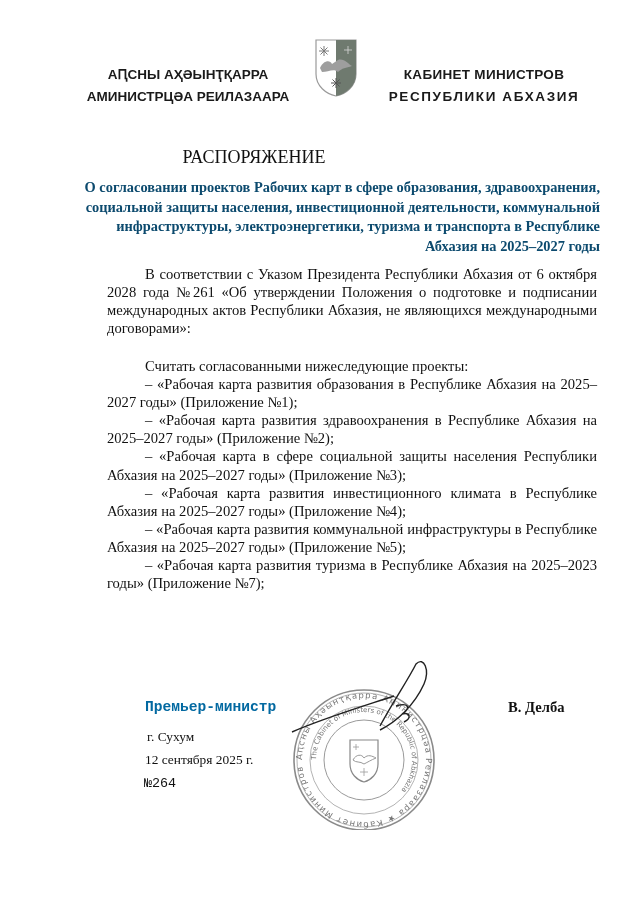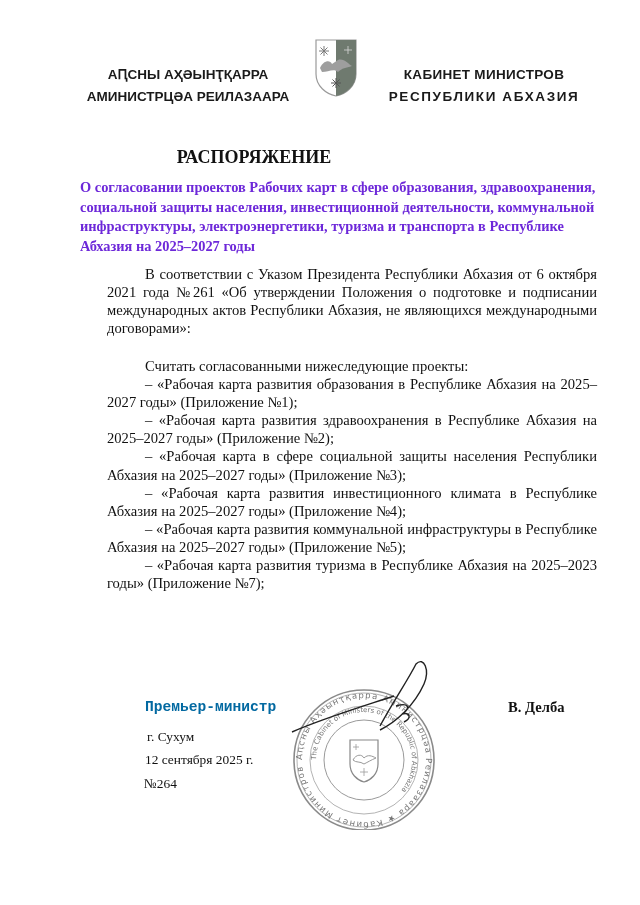--- a/index.html
+++ b/index.html
@@ -13,25 +13,25 @@
       font-size: 13.5px; line-height: 22px; color: #1a1a1a; text-align: center; margin-top: 20px;
     }
     .hdr-left { left: 82px; width: 212px; }
     .hdr-right { left: 384px; width: 200px; letter-spacing: 0.3px; }
     .hdr-right .l2 { letter-spacing: 1.6px; }
     .emblem { position: absolute; left: 314px; top: 38px; width: 44px; height: 60px; }
 
     
     .title {
       position: absolute; top: 147px; left: 0; width: 508px; text-align: center;
-      font-family: "Liberation Serif", serif; font-weight: bold; font-size: 18px; color: #111;
+      font-family: "Liberation Serif", serif; font-weight: normal; font-size: 18px; color: #111;
     }
     .subject {
-      position: absolute; top: 178px; left: 80px; width: 520px; text-align: left;
-      font-family: "Liberation Serif", serif; font-weight: bold; font-size: 14.4px; line-height: 19.5px; color: #6d28d9;
+      position: absolute; top: 178px; left: 80px; width: 520px; text-align: right;
+      font-family: "Liberation Serif", serif; font-weight: bold; font-size: 14.4px; line-height: 19.5px; color: #0c4a6e;
     }
 
     
     .body {
       position: absolute; left: 107px; width: 490px;
       font-family: "Liberation Serif", serif; font-size: 14.6px; line-height: 18.1px; color: #111;
       text-align: justify;
     }
     .body p { margin: 0; text-indent: 38px; }
     .intro { top: 265px; }
@@ -44,21 +44,21 @@
     }
     .sig-name {
       position: absolute; left: 508px; top: 699px;
       font-family: Liberation Serif, serif; font-weight: bold; font-size: 14.6px; color: #111;
     }
     .meta {
       position: absolute; left: 145px; font-family: "Liberation Serif", serif; font-size: 13.4px; color: #111;
     }
     .meta.city { top: 729px; left: 147px; }
     .meta.date { top: 752px; }
-    .meta.num { top: 776px; left: 144px; }
+    .meta.num { top: 776px; left: 144px; font-family: Liberation Mono, monospace; }
 
     .seal { position: absolute; left: 284px; top: 660px; width: 160px; height: 170px; }
   </style>
 </head>
 <body>
 
 <div class="page">
 
   <div class="hdr-left">
     <div>АԤСНЫ АҲӘЫНҬҚАРРА</div>
@@ -89,21 +89,21 @@
 
   <div class="hdr-right">
     <div>КАБИНЕТ МИНИСТРОВ</div>
     <div class="l2">РЕСПУБЛИКИ АБХАЗИЯ</div>
   </div>
 
   <div class="title">РАСПОРЯЖЕНИЕ</div>
   <div class="subject">О согласовании проектов Рабочих карт в сфере образования, здравоохранения, социальной защиты населения, инвестиционной деятельности, коммунальной инфраструктуры, электроэнергетики, туризма и транспорта в Республике Абхазия на 2025–2027 годы</div>
 
   <div class="body intro">
-    <p>В соответствии с Указом Президента Республики Абхазия от 6 октября 2021 года №261 «Об утверждении Положения о подготовке и подписании международных актов Республики Абхазия, не являющихся международными договорами»:</p>
+    <p>В соответствии с Указом Президента Республики Абхазия от 6 октября 2028 года №261 «Об утверждении Положения о подготовке и подписании международных актов Республики Абхазия, не являющихся международными договорами»:</p>
   </div>
 
   <div class="body decree">
     <p>Считать согласованными нижеследующие проекты:</p>
     <p>– «Рабочая карта развития образования в Республике Абхазия на 2025–2027 годы» (Приложение №1);</p>
     <p>– «Рабочая карта развития здравоохранения в Республике Абхазия на 2025–2027 годы» (Приложение №2);</p>
     <p>– «Рабочая карта в сфере социальной защиты населения Республики Абхазия на 2025–2027 годы» (Приложение №3);</p>
     <p>– «Рабочая карта развития инвестиционного климата в Республике Абхазия на 2025–2027 годы» (Приложение №4);</p>
     <p>– «Рабочая карта развития коммунальной инфраструктуры в Республике Абхазия на 2025–2027 годы» (Приложение №5);</p>
     <p>– «Рабочая карта развития туризма в Республике Абхазия на 2025–2023 годы» (Приложение №7);</p>

